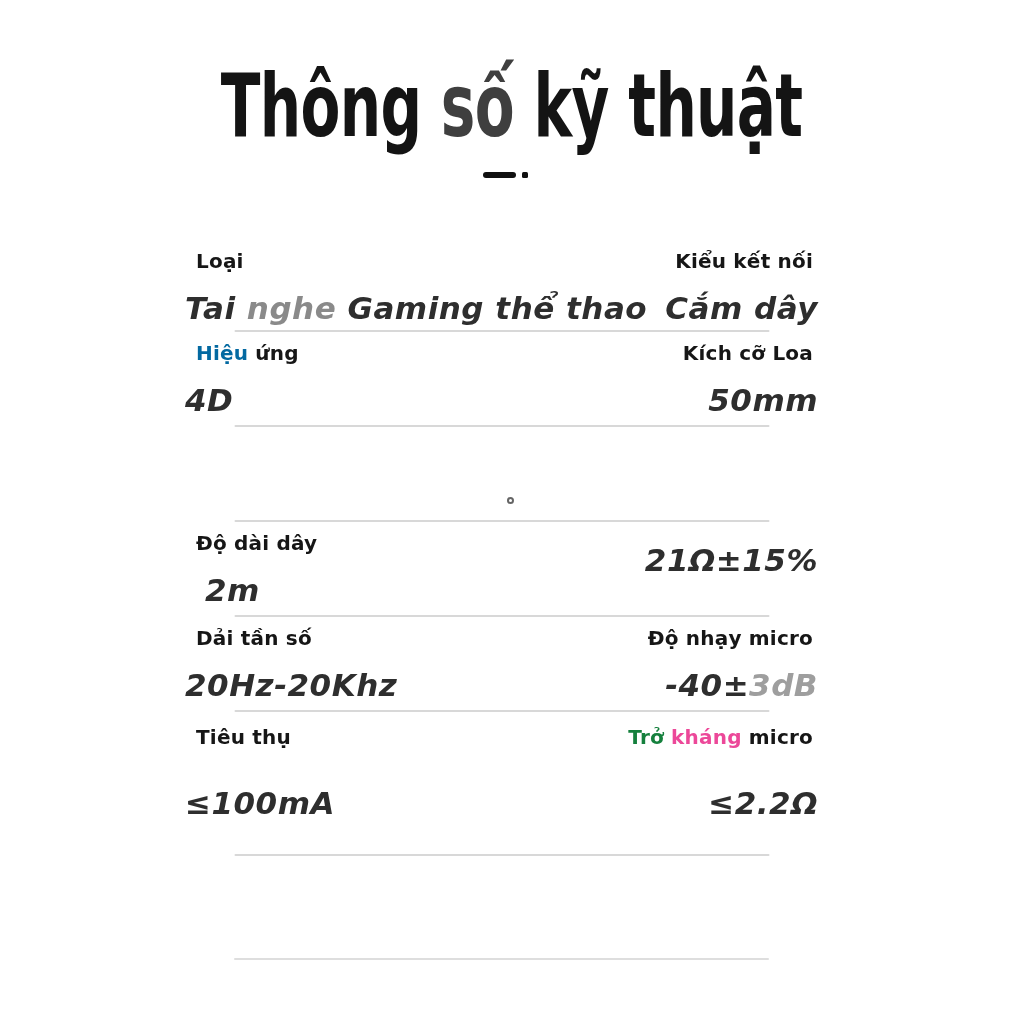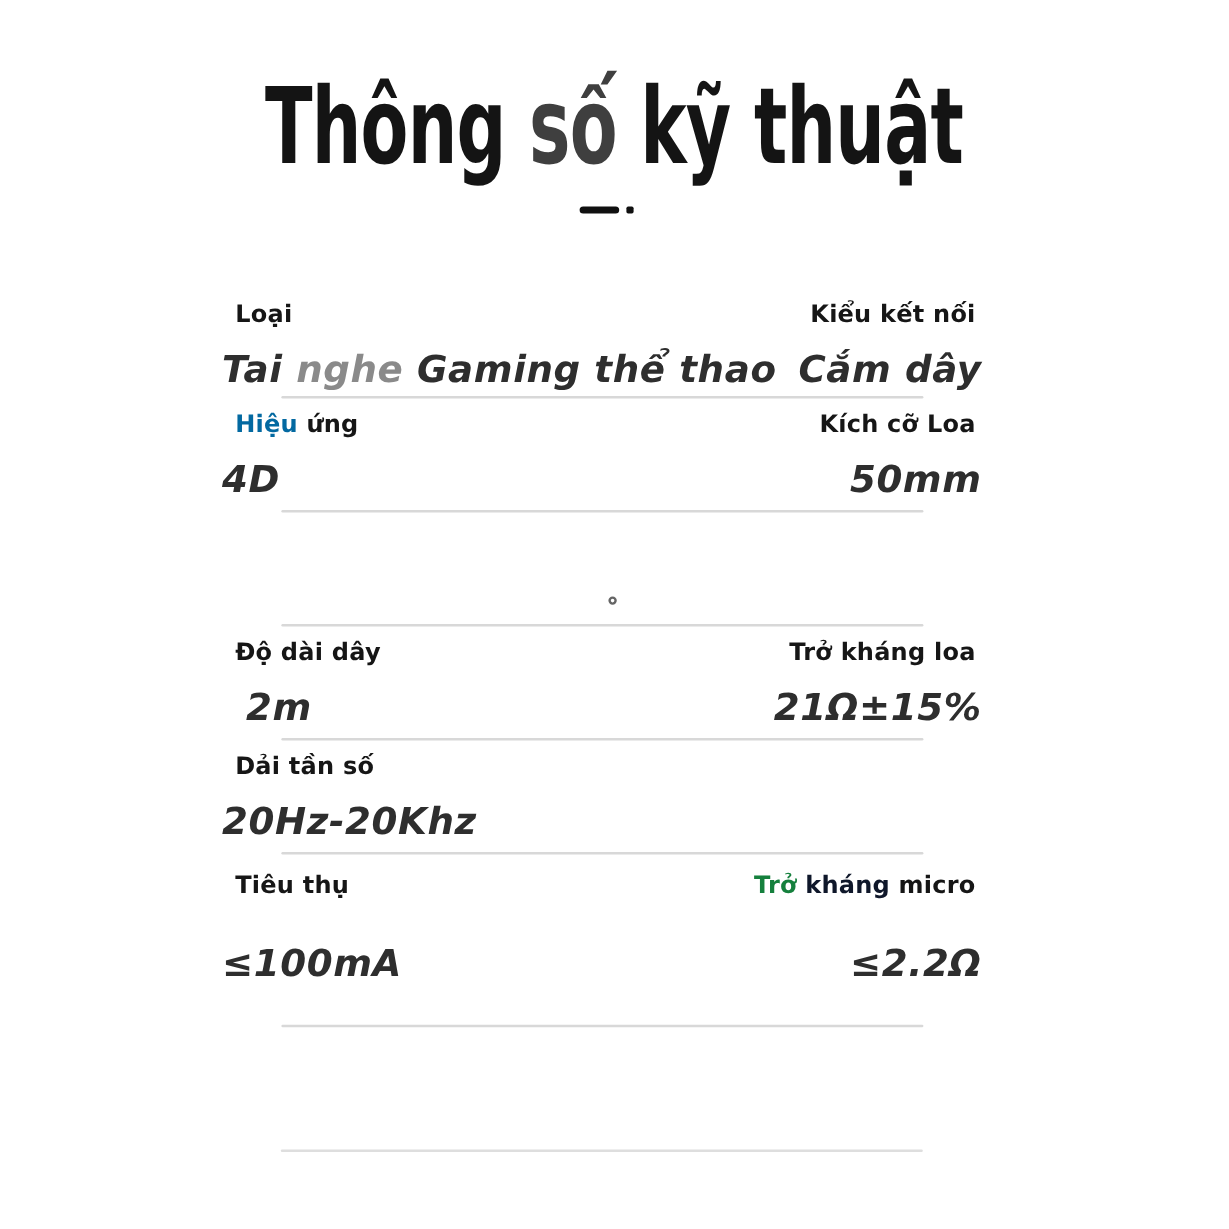--- a/index.html
+++ b/index.html
@@ -122,45 +122,48 @@
       <div class="divider"></div>
     </div>
 
     <div class="row r4">
       <div class="cells">
         <div class="cell left">
           <span class="label"><span>Độ dài dây</span></span>
           <span class="value"><span>2m</span></span>
         </div>
         <div class="cell right">
-          <span class="label"><span>Trở kháng loa</span></span>
           <span class="value"><span>21Ω±15%</span></span>
         </div>
       </div>
       <div class="divider"></div>
     </div>
 
     <div class="row">
       <div class="cells">
         <div class="cell left">
           <span class="label"><span>Dải tần số</span></span>
           <span class="value"><span>20Hz-20Khz</span></span>
         </div>
+        <div class="cell right">
+          <span class="label"><span>Độ nhạy micro</span></span>
+          <span class="value"><span>-40±</span><span style="color: rgb(158, 158, 158);">3dB</span></span>
+        </div>
       </div>
       <div class="divider"></div>
     </div>
 
     <div class="row last">
       <div class="cells">
         <div class="cell left">
           <span class="label"><span>Tiêu thụ</span></span>
           <span class="value"><span>≤100mA</span></span>
         </div>
         <div class="cell right">
-          <span class="label"><span style="color: #15803d;">Trở </span><span style="color: #0f172a;">kháng</span><span> micro</span></span>
+          <span class="label"><span style="color: #15803d;">Trở </span><span style="color: #ec4899;">kháng</span><span> micro</span></span>
           <span class="value"><span>≤2.2Ω</span></span>
         </div>
       </div>
       <div class="divider"></div>
     </div>
 
     <div class="bottom-gap"></div>
     <div class="bottom-divider"></div>
 
   </div>

